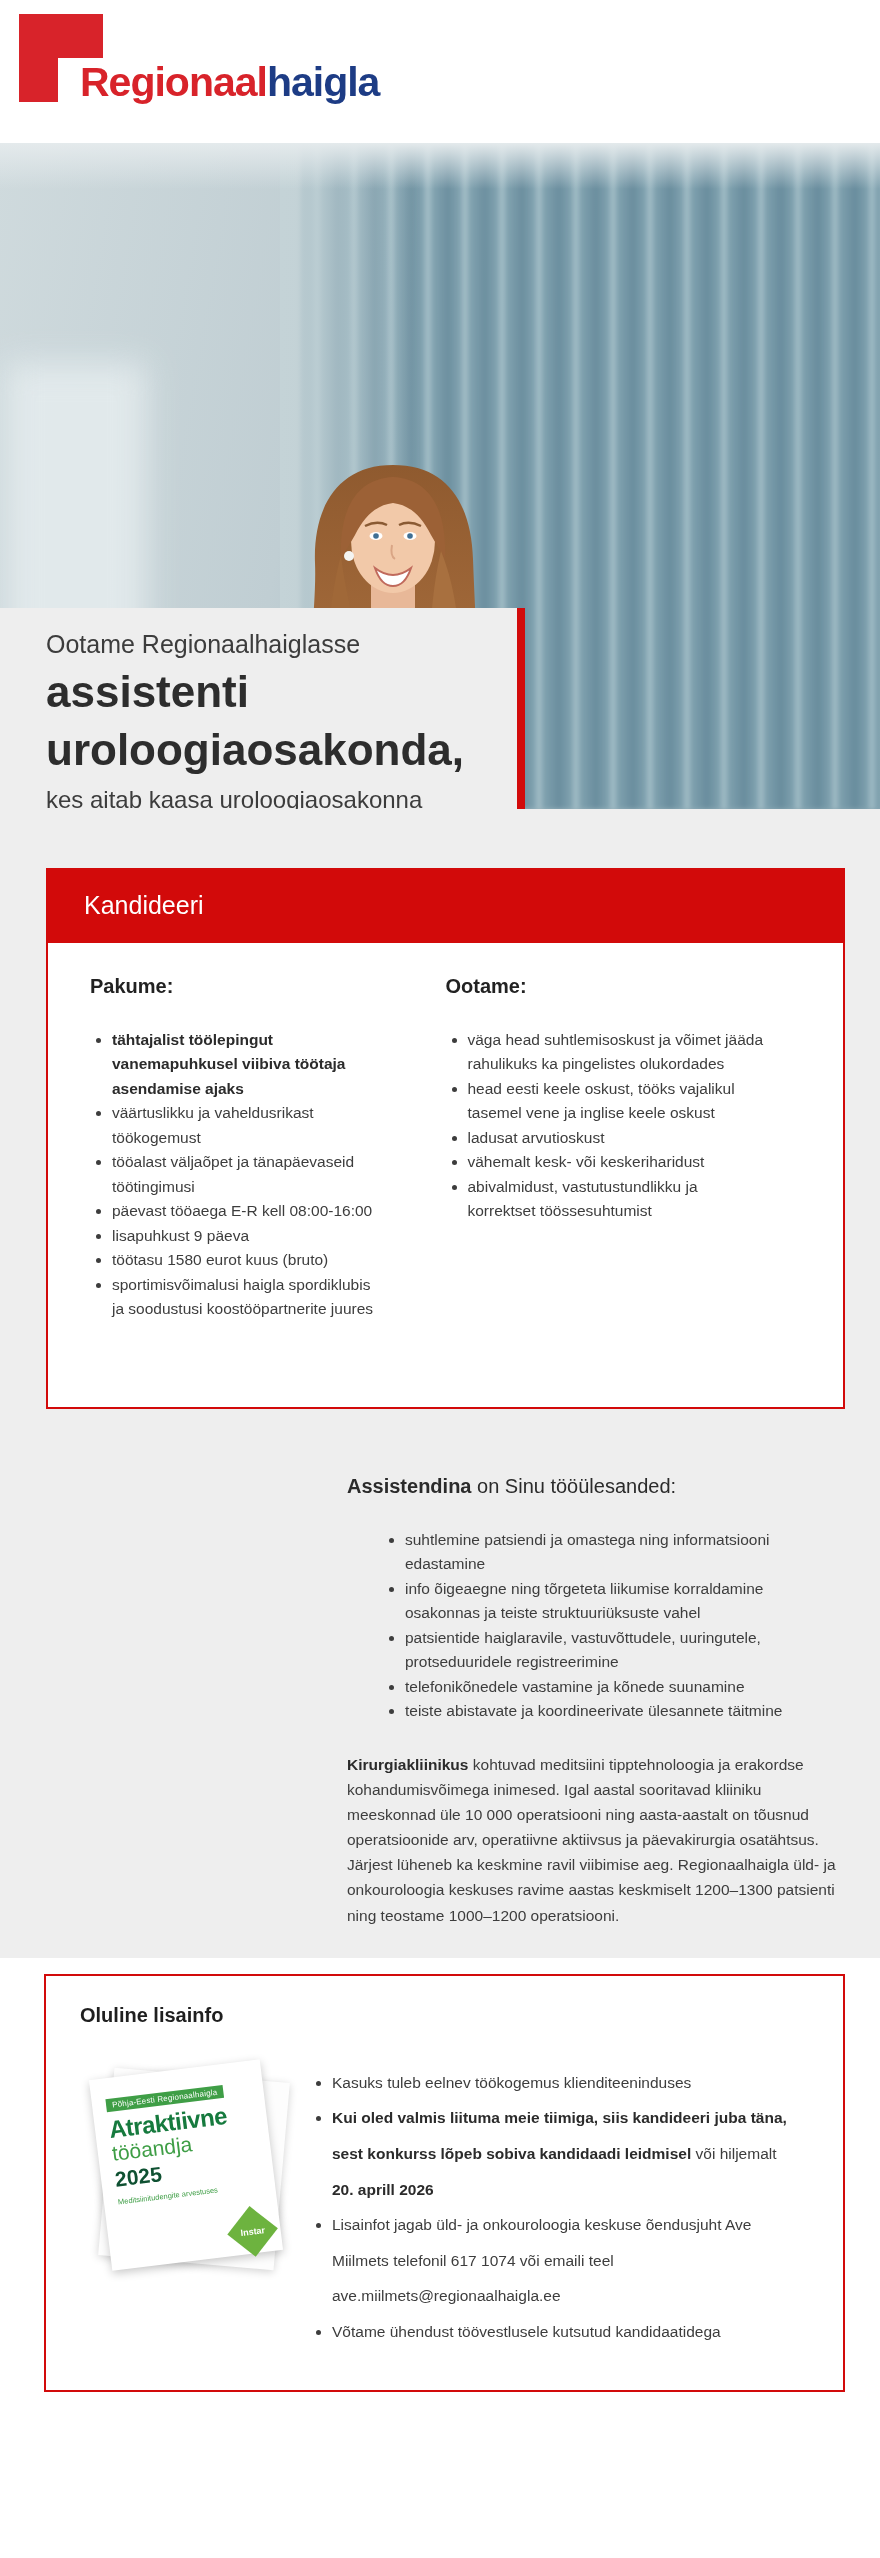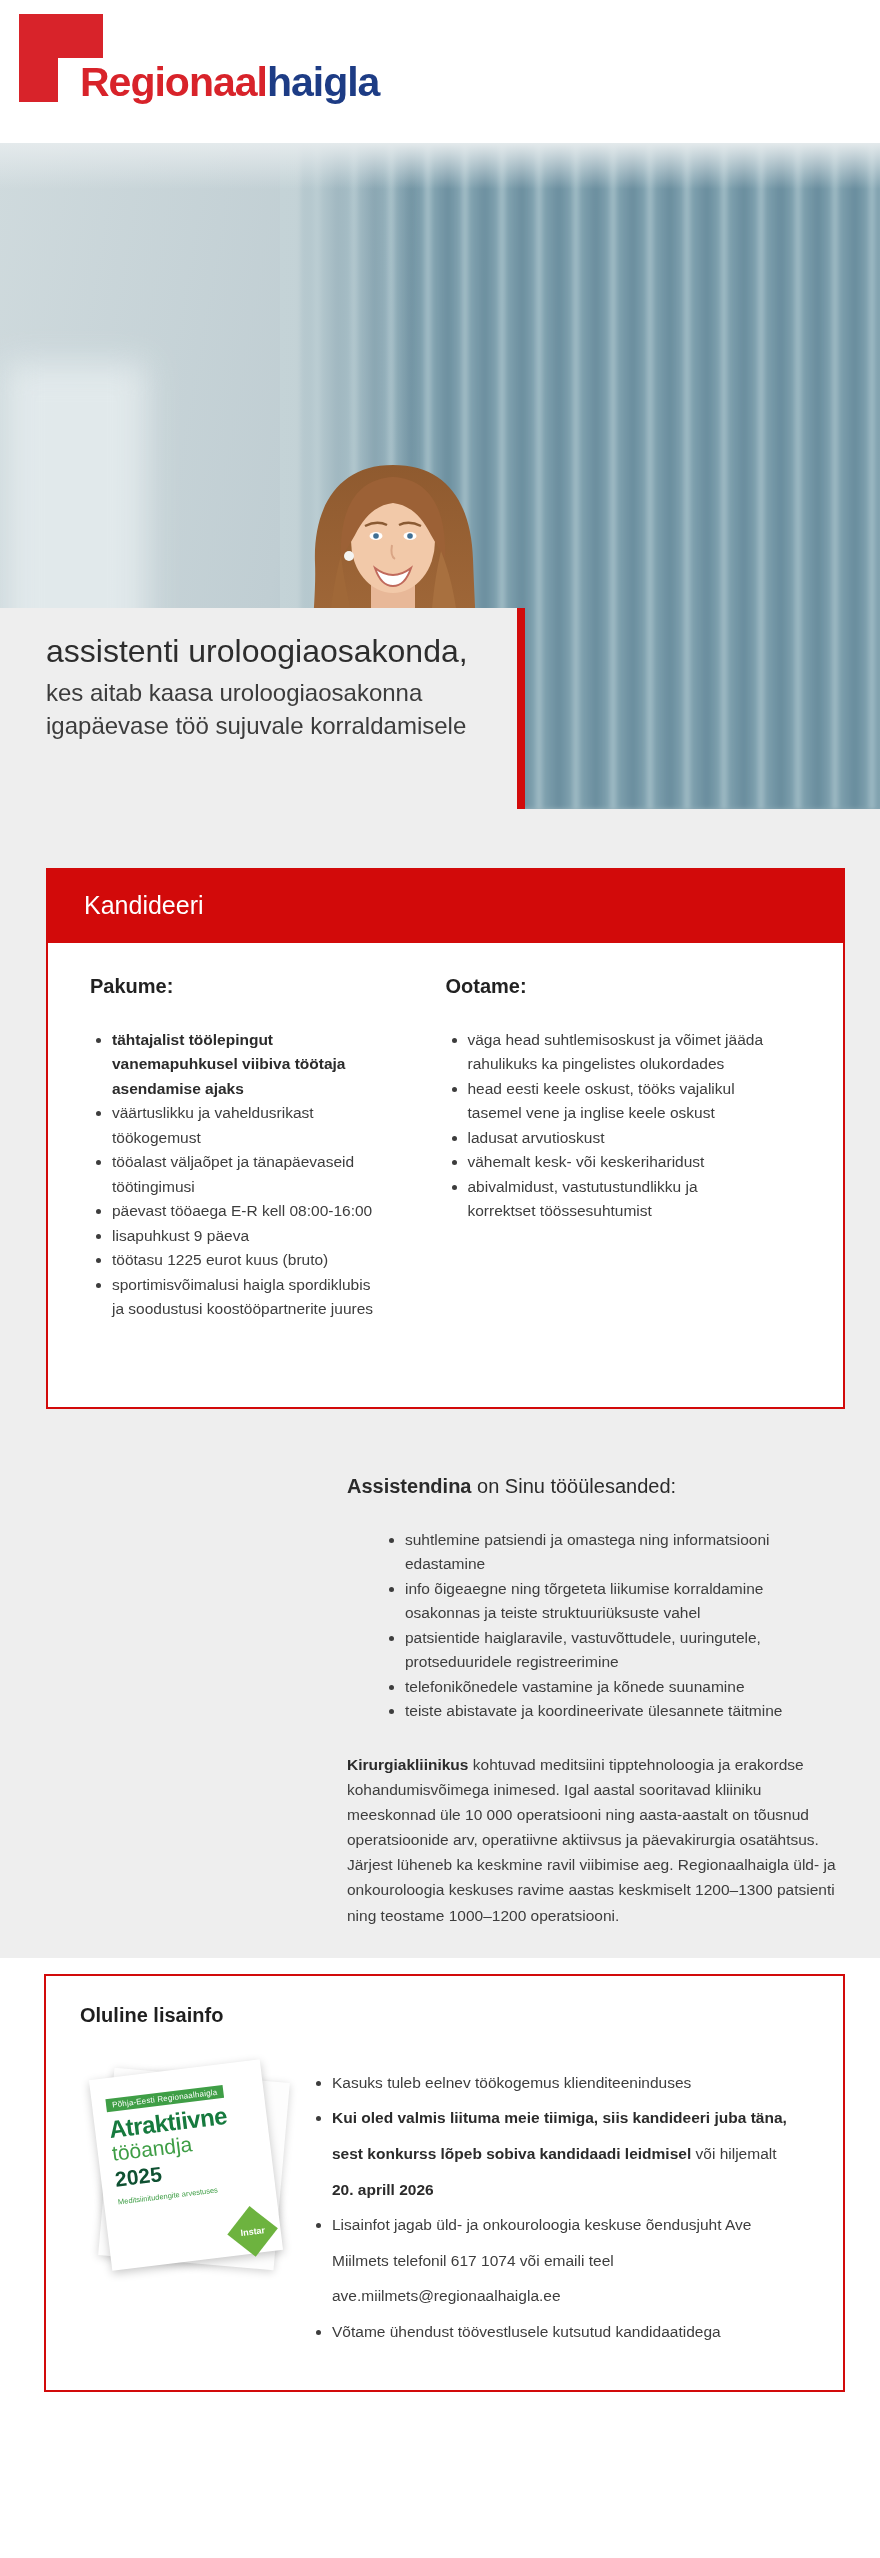--- a/index.html
+++ b/index.html
@@ -24,21 +24,21 @@
   .hero-fade{position:absolute;left:280px;width:140px;top:0;bottom:0;
     background:linear-gradient(90deg,#c4d3d7,rgba(196,211,215,0));}
   .hero-window{position:absolute;left:6px;top:220px;width:140px;height:450px;background:#e6edef;filter:blur(16px);opacity:.85;}
   .hero-top{position:absolute;left:0;right:0;top:0;height:46px;background:linear-gradient(#e4eaec,rgba(228,234,236,0));}
   .hero-photo{position:absolute;left:225px;top:320px;width:340px;height:490px;}
 
   .hero-overlay{position:absolute;left:0;bottom:0;width:517px;height:201px;background:#eeeeee;box-sizing:border-box;
     padding:22px 24px 0 46px;}
   .hero-overlay::after{content:"";position:absolute;right:-8px;top:0;width:8px;height:100%;background:#d20a0a;}
   .hero-intro{font-size:25px;color:#3c3c3c;margin:0 0 4px 0;}
-  .hero-title{font-size:32px;font-weight:normal;color:#2d2d2d;line-height:1.32;margin:0;max-width:450px;}
+  .hero-title{font-size:44px;font-weight:bold;color:#2d2d2d;line-height:1.32;margin:0;max-width:450px;}
   .hero-sub{font-size:24px;color:#3c3c3c;line-height:1.38;margin:4px 0 0 0;max-width:450px;}
 
   
   .section-gray{background:#eeeeee;padding-top:59px;padding-bottom:30px;}
   .apply-banner{margin:0 35px 0 46px;height:75px;background:#d20a0a;color:#ffffff;
     display:flex;align-items:center;padding-left:38px;box-sizing:border-box;cursor:pointer;}
   .apply-banner span{font-size:25px;}
   .offer-card{margin:0 35px 0 46px;background:#ffffff;border:2px solid #d20a0a;border-top:none;
     box-sizing:border-box;min-height:466px;padding:30px 42px;display:flex;}
   .offer-col{flex:1;}
@@ -121,41 +121,42 @@
       <circle cx="151" cy="73" r="2.8" fill="#3f6f94"></circle>
       <circle cx="185" cy="73" r="2.8" fill="#3f6f94"></circle>
       <path d="M167,82 Q165,93 170,96" stroke="#d9a585" stroke-width="2" fill="none"></path>
       <path d="M150,105 Q168,119 186,105 Q180,123 168,123 Q156,123 150,105 Z" fill="#ffffff" stroke="#c06a5c" stroke-width="2"></path>
       <circle cx="124" cy="93" r="5" fill="#f4f4f2"></circle>
       <path d="M216,88 C238,142 240,222 234,302 C230,372 240,442 250,490 L180,490 C196,402 204,302 204,222 C204,162 208,122 216,88 Z" fill="#a8703f"></path>
       <path d="M116,92 C100,152 98,232 102,312 C104,372 100,432 94,472 L128,472 C134,402 136,302 134,222 C133,162 120,132 116,92 Z" fill="#a06838"></path>
     </svg>
 
     <div class="hero-overlay">
+      <p class="hero-intro">Ootame Regionaalhaiglasse</p>
       <p class="hero-title">assistenti uroloogiaosakonda,</p>
       <p class="hero-sub">kes aitab kaasa uroloogiaosakonna igapäevase töö sujuvale korraldamisele</p>
     </div>
   </div>
 
   <div class="section-gray">
 
     <div class="apply-banner">
       <span>Kandideeri</span>
     </div>
 
     <div class="offer-card">
       <div class="offer-col left">
         <h3 class="col-heading">Pakume:</h3>
         <ul class="bullets">
             <li><span class="b">tähtajalist töölepingut vanemapuhkusel viibiva töötaja asendamise ajaks</span></li>
             <li><span>väärtuslikku ja vaheldusrikast töökogemust</span></li>
             <li><span>tööalast väljaõpet ja tänapäevaseid töötingimusi</span></li>
             <li><span>päevast tööaega E-R kell 08:00-16:00</span></li>
             <li><span>lisapuhkust 9 päeva</span></li>
-            <li><span>töötasu 1225 eurot kuus (bruto)</span></li>
+            <li><span>töötasu 1580 eurot kuus (bruto)</span></li>
             <li><span>sportimisvõimalusi haigla spordiklubis ja soodustusi koostööpartnerite juures</span></li>
           </ul>
       </div>
       <div class="offer-col right">
         <h3 class="col-heading">Ootame:</h3>
         <ul class="bullets">
             <li><span>väga head suhtlemisoskust ja võimet jääda rahulikuks ka pingelistes olukordades</span></li>
             <li><span>head eesti keele oskust, tööks vajalikul tasemel vene ja inglise keele oskust</span></li>
             <li><span>ladusat arvutioskust</span></li>
             <li><span>vähemalt kesk- või keskeriharidust</span></li>

